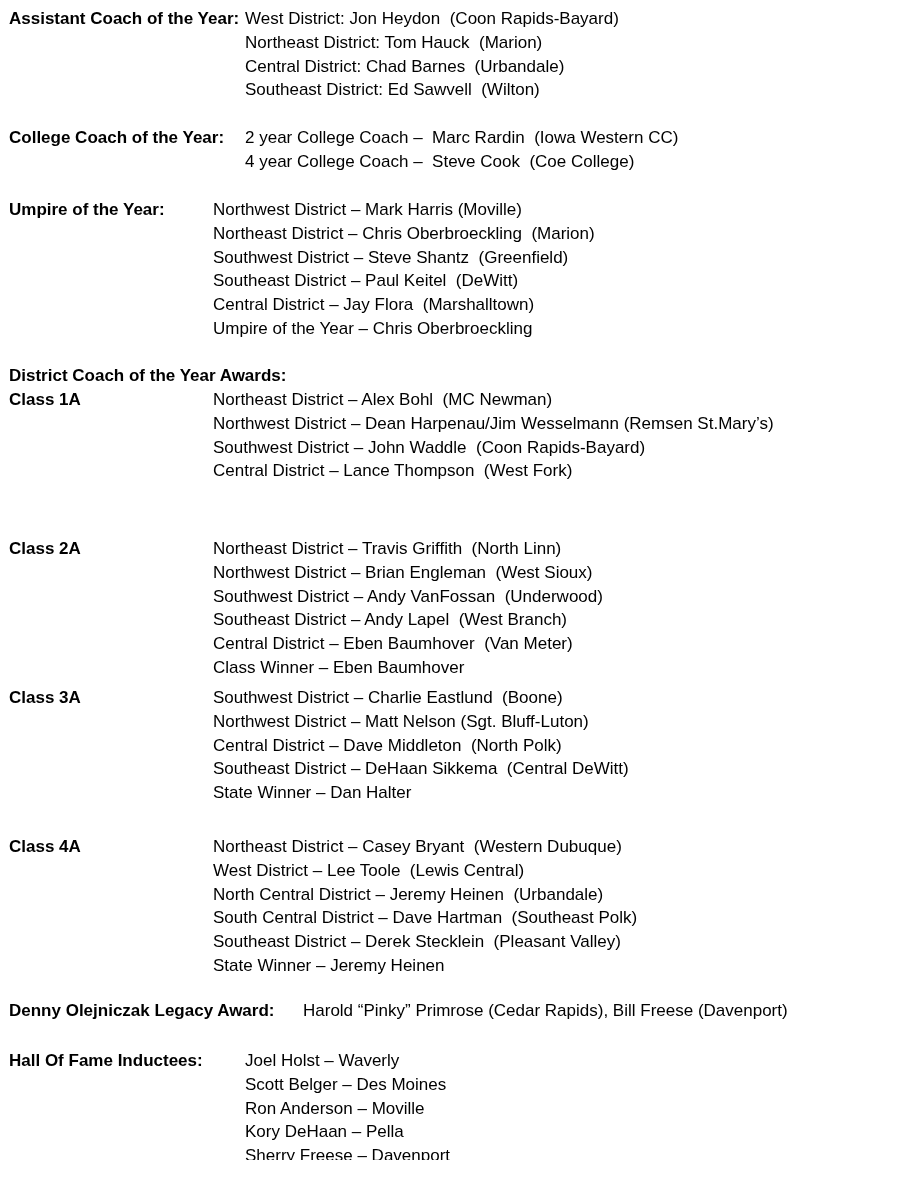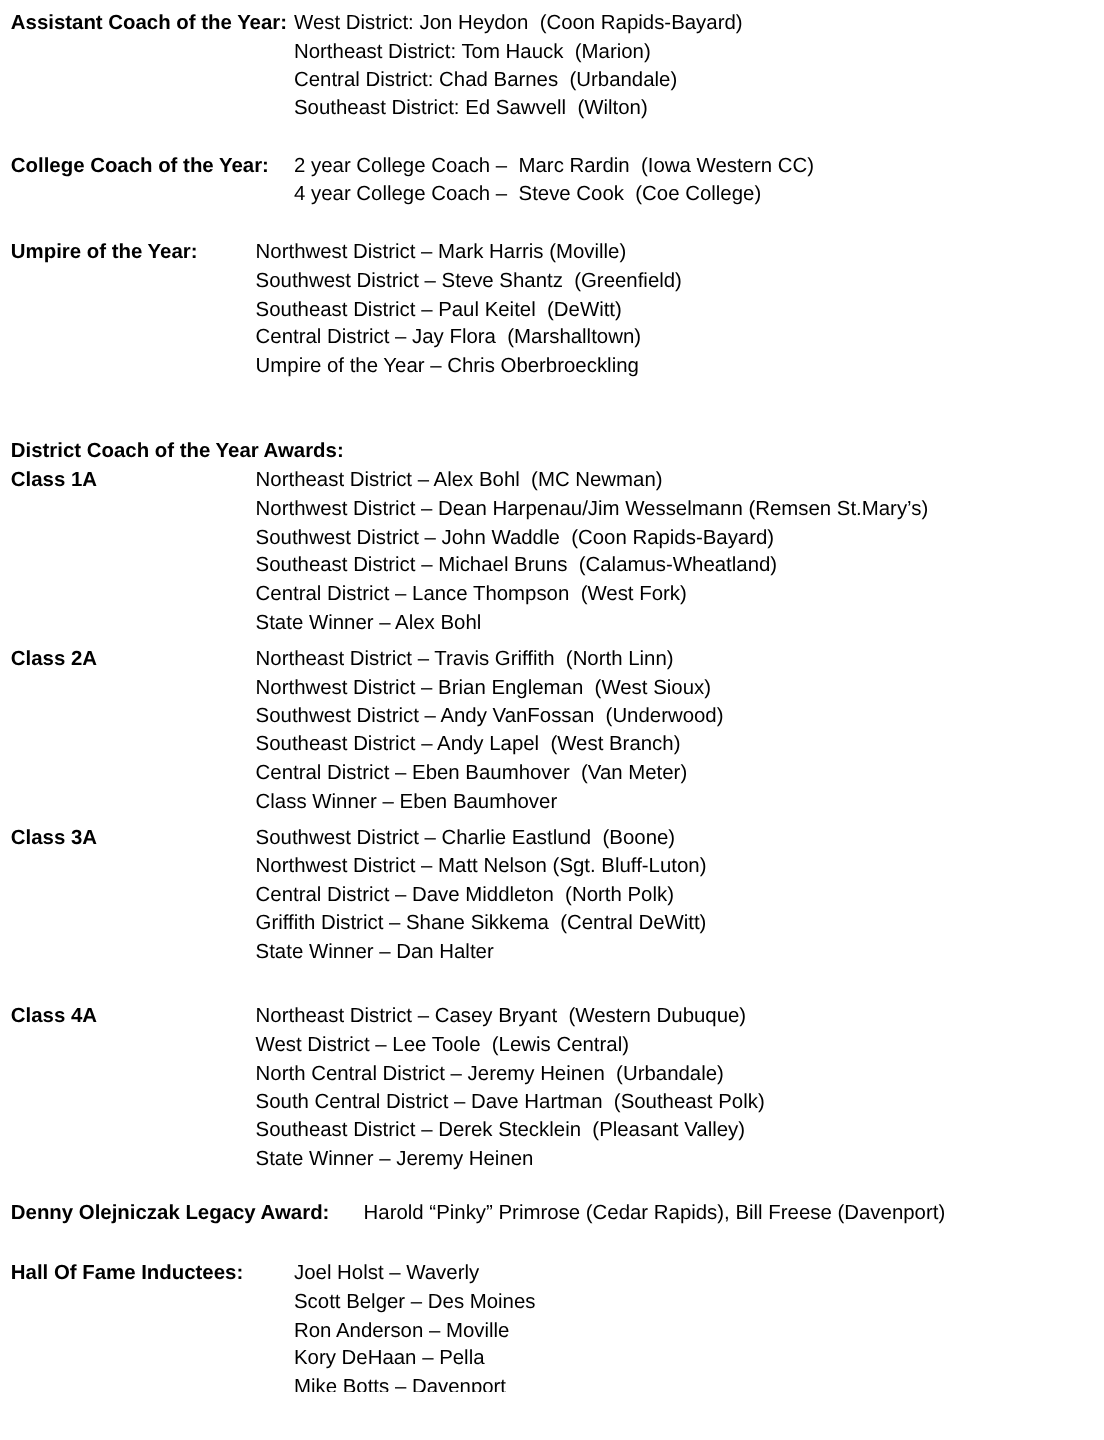--- a/index.html
+++ b/index.html
@@ -54,40 +54,39 @@
     <div class="section-lines" style="left:245px">
         <div class="line">2 year College Coach –  Marc Rardin  (Iowa Western CC)</div>
         <div class="line">4 year College Coach –  Steve Cook  (Coe College)</div>
       </div>
   </div>
 
   <div class="section" style="top:198px">
     <div class="section-label">Umpire of the Year:</div>
     <div class="section-lines" style="left:213px">
         <div class="line">Northwest District – Mark Harris (Moville)</div>
+        <div class="line">Northeast District – Chris Oberbroeckling  (Marion)</div>
         <div class="line">Southwest District – Steve Shantz  (Greenfield)</div>
         <div class="line">Southeast District – Paul Keitel  (DeWitt)</div>
         <div class="line">Central District – Jay Flora  (Marshalltown)</div>
         <div class="line">Umpire of the Year – Chris Oberbroeckling</div>
       </div>
   </div>
 
   <div class="section" style="top:364px">
     <div class="section-label">District Coach of the Year Awards:</div>
   </div>
 
   <div class="section" style="top:388px">
     <div class="section-label">Class 1A</div>
     <div class="section-lines" style="left:213px">
         <div class="line">Northeast District – Alex Bohl  (MC Newman)</div>
         <div class="line">Northwest District – Dean Harpenau/Jim Wesselmann (Remsen St.Mary’s)</div>
         <div class="line">Southwest District – John Waddle  (Coon Rapids-Bayard)</div>
-        <div class="line">Southeast District – Michael Bruns  (Calamus-Wheatland)</div>
         <div class="line">Central District – Lance Thompson  (West Fork)</div>
-        <div class="line">State Winner – Alex Bohl</div>
       </div>
   </div>
 
   <div class="section" style="top:537px">
     <div class="section-label">Class 2A</div>
     <div class="section-lines" style="left:213px">
         <div class="line">Northeast District – Travis Griffith  (North Linn)</div>
         <div class="line">Northwest District – Brian Engleman  (West Sioux)</div>
         <div class="line">Southwest District – Andy VanFossan  (Underwood)</div>
         <div class="line">Southeast District – Andy Lapel  (West Branch)</div>
@@ -95,21 +94,21 @@
         <div class="line">Class Winner – Eben Baumhover</div>
       </div>
   </div>
 
   <div class="section" style="top:686px">
     <div class="section-label">Class 3A</div>
     <div class="section-lines" style="left:213px">
         <div class="line">Southwest District – Charlie Eastlund  (Boone)</div>
         <div class="line">Northwest District – Matt Nelson (Sgt. Bluff-Luton)</div>
         <div class="line">Central District – Dave Middleton  (North Polk)</div>
-        <div class="line">Griffith District – Shane Sikkema  (Central DeWitt)</div>
+        <div class="line">Southeast District – DeHaan Sikkema  (Central DeWitt)</div>
         <div class="line">State Winner – Dan Halter</div>
       </div>
   </div>
 
   <div class="section" style="top:835px">
     <div class="section-label">Class 4A</div>
     <div class="section-lines" style="left:213px">
         <div class="line">Northeast District – Casey Bryant  (Western Dubuque)</div>
         <div class="line">West District – Lee Toole  (Lewis Central)</div>
         <div class="line">North Central District – Jeremy Heinen  (Urbandale)</div>
@@ -126,19 +125,20 @@
       </div>
   </div>
 
   <div class="section" style="top:1049px">
     <div class="section-label">Hall Of Fame Inductees:</div>
     <div class="section-lines" style="left:245px">
         <div class="line">Joel Holst – Waverly</div>
         <div class="line">Scott Belger – Des Moines</div>
         <div class="line">Ron Anderson – Moville</div>
         <div class="line">Kory DeHaan – Pella</div>
+        <div class="line">Sherry Freese – Davenport</div>
         <div class="line">Mike Botts – Davenport</div>
       </div>
   </div>
 
   <div class="footer-credit">Information supplied by the Iowa High School Baseball Coaches Association</div>
 
 </div>
 
 </body></html>

